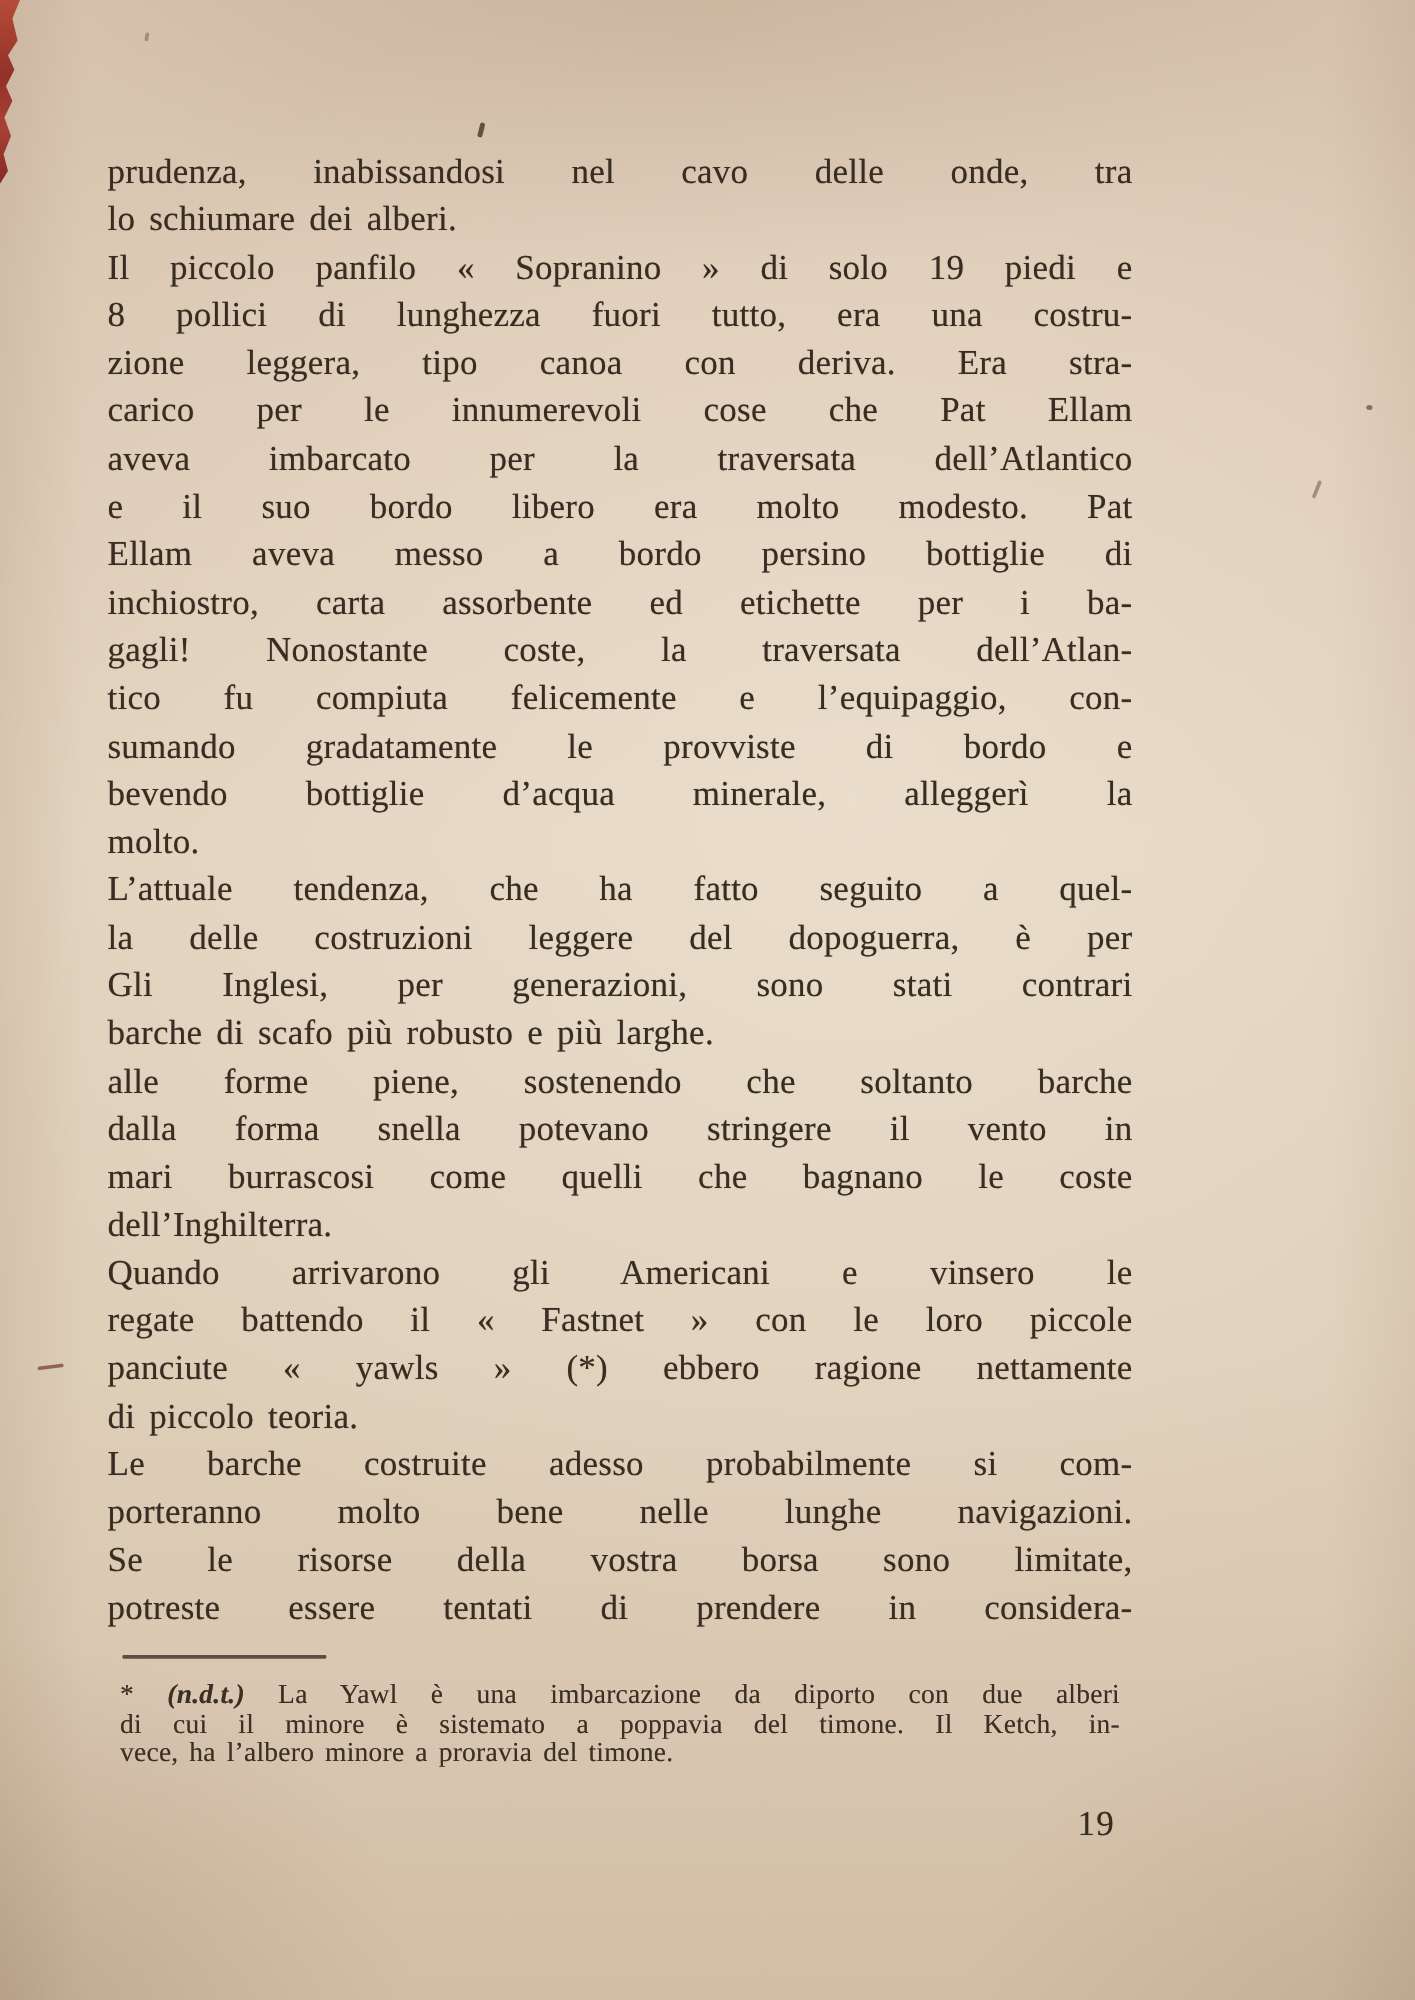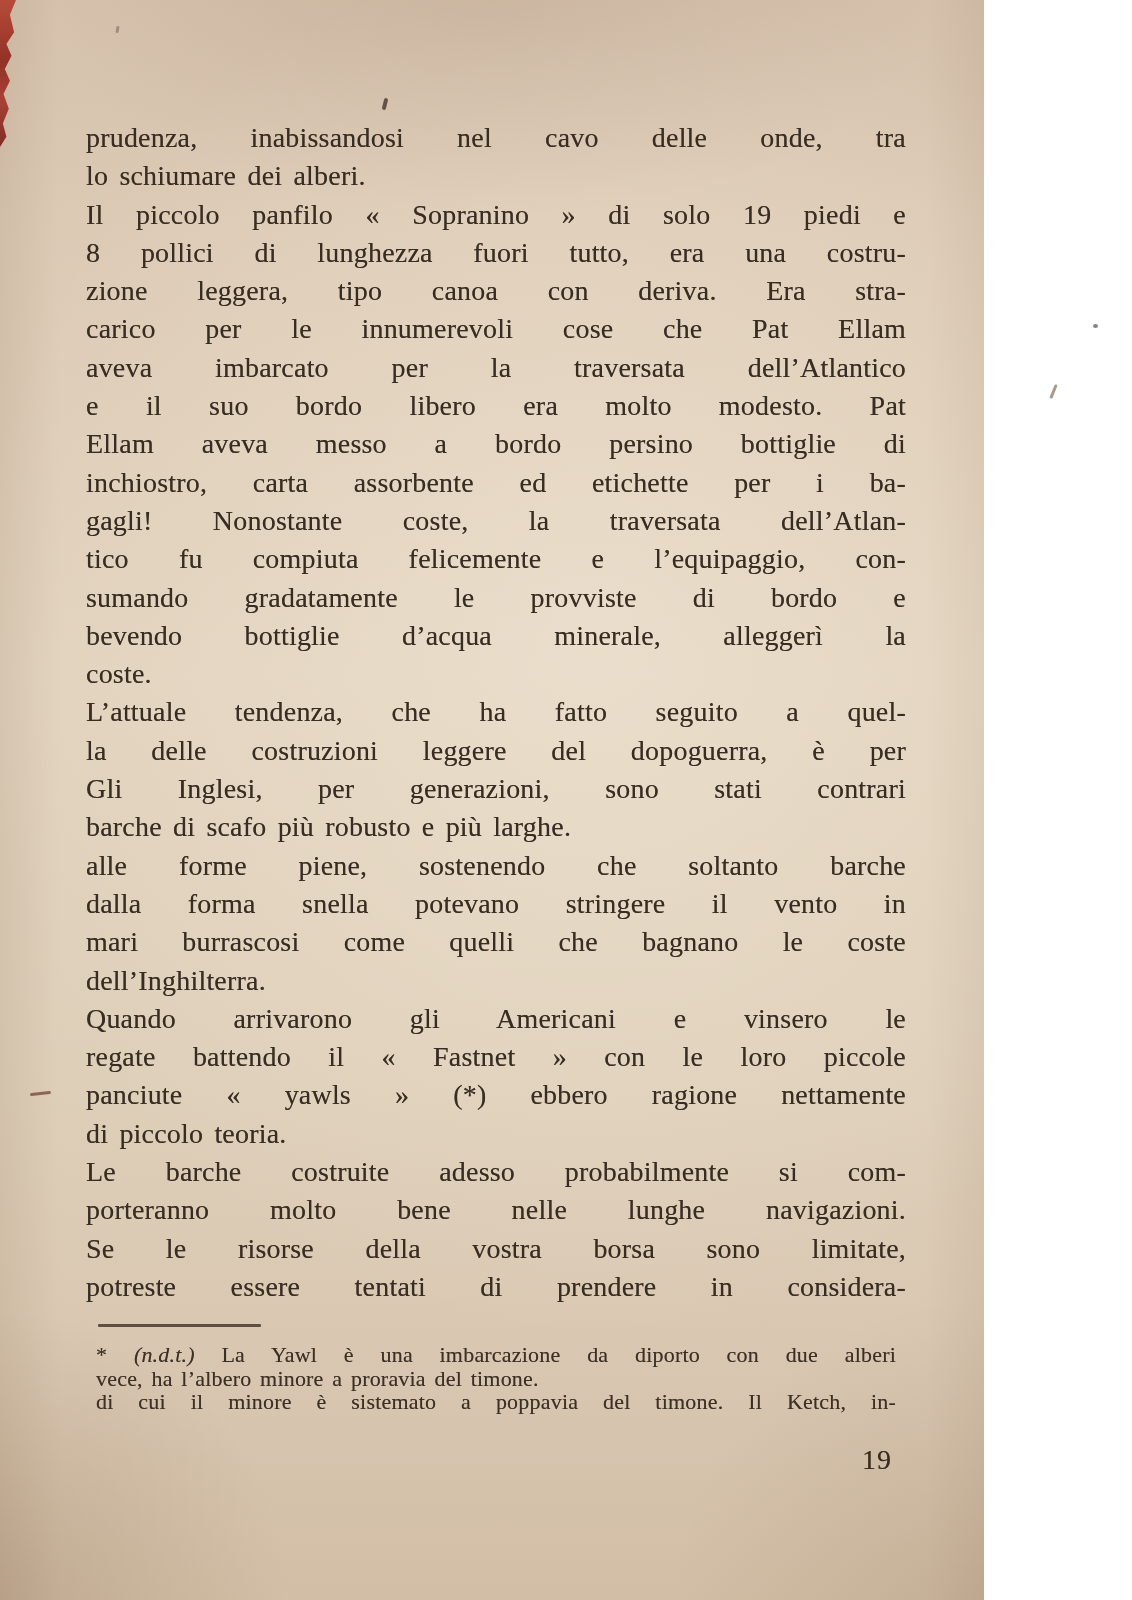--- a/index.html
+++ b/index.html
@@ -2,21 +2,21 @@
 <html lang="it"><head>
 <meta charset="utf-8">
 <style>
   html,body{margin:0;padding:0;}
   body{
     width:1132px;height:1600px;
     font-family:"Liberation Serif","DejaVu Serif",serif;
     overflow:hidden;
   }
   .page{
-    position:absolute;left:0;top:0;width:984px;height:1600px;
+    position:absolute;left:0;top:0;width:1132px;height:1600px;
     background:
       radial-gradient(115% 80% at 60% 40%, rgba(249,241,227,0.38) 0%, rgba(249,241,227,0) 55%),
       radial-gradient(42% 26% at 0% 100%, rgba(92,62,34,0.16) 0%, rgba(92,62,34,0) 70%),
       radial-gradient(46% 30% at 100% 102%, rgba(92,62,34,0.13) 0%, rgba(92,62,34,0) 70%),
       radial-gradient(60% 18% at 50% 0%, rgba(120,86,56,0.12) 0%, rgba(120,86,56,0) 75%),
       linear-gradient(90deg, rgba(110,78,46,0.10) 0%, rgba(110,78,46,0) 6%, rgba(110,78,46,0) 94%, rgba(110,78,46,0.08) 100%),
       linear-gradient(180deg,#d5c1ac 0%,#dccab5 14%,#e1d2bd 42%,#decfb9 68%,#d8c5af 88%,#d2bea6 100%);
   }
   .textblock{
     position:absolute;left:86px;top:119px;width:820px;
@@ -31,21 +31,21 @@
     position:absolute;left:98px;top:1324px;width:163px;height:3px;
     background:#473b2f;border-radius:1px;opacity:0.85;
   }
   .footnote{
     position:absolute;left:96px;top:1343px;width:800px;
     font-size:22px;line-height:23.6px;
     color:#3b3025;
     word-spacing:3px;letter-spacing:0.2px;
     text-shadow:0 0 0.5px rgba(59,48,37,0.5);
   }
-  .footnote .it{font-style:italic;}
+  .footnote .it{font-style:italic;font-weight:bold;}
   .pagenum{
     position:absolute;left:862px;top:1444px;
     font-size:28px;color:#362c20;letter-spacing:1px;
     text-shadow:0 0 0.6px rgba(54,44,32,0.55);
   }
   
   .red-mark{
     position:absolute;left:0;top:0;width:16px;height:147px;
     background:linear-gradient(175deg,#b5402f 0%,#8c231a 42%,#a5352a 68%,#771d15 100%);
     clip-path:polygon(0% 0%,100% 0%,62% 10%,88% 22%,40% 30%,72% 38%,30% 47%,62% 55%,22% 64%,55% 74%,18% 84%,40% 93%,0% 100%);
@@ -91,21 +91,21 @@
       <div class="line j">zione leggera, tipo canoa con deriva. Era stra-</div>
       <div class="line j">carico per le innumerevoli cose che Pat Ellam</div>
       <div class="line j">aveva imbarcato per la traversata dell’Atlantico</div>
       <div class="line j">e il suo bordo libero era molto modesto. Pat</div>
       <div class="line j">Ellam aveva messo a bordo persino bottiglie di</div>
       <div class="line j">inchiostro, carta assorbente ed etichette per i ba-</div>
       <div class="line j">gagli! Nonostante coste, la traversata dell’Atlan-</div>
       <div class="line j">tico fu compiuta felicemente e l’equipaggio, con-</div>
       <div class="line j">sumando gradatamente le provviste di bordo e</div>
       <div class="line j">bevendo bottiglie d’acqua minerale, alleggerì la</div>
-      <div class="line">coste.</div>
+      <div class="line">molto.</div>
       <div class="line j">L’attuale tendenza, che ha fatto seguito a quel-</div>
       <div class="line j">la delle costruzioni leggere del dopoguerra, è per</div>
       <div class="line j">Gli Inglesi, per generazioni, sono stati contrari</div>
       <div class="line">barche di scafo più robusto e più larghe.</div>
       <div class="line j">alle forme piene, sostenendo che soltanto barche</div>
       <div class="line j">dalla forma snella potevano stringere il vento in</div>
       <div class="line j">mari burrascosi come quelli che bagnano le coste</div>
       <div class="line">dell’Inghilterra.</div>
       <div class="line j">Quando arrivarono gli Americani e vinsero le</div>
       <div class="line j">regate battendo il « Fastnet » con le loro piccole</div>
@@ -113,18 +113,18 @@
       <div class="line">di piccolo teoria.</div>
       <div class="line j">Le barche costruite adesso probabilmente si com-</div>
       <div class="line j">porteranno molto bene nelle lunghe navigazioni.</div>
       <div class="line j">Se le risorse della vostra borsa sono limitate,</div>
       <div class="line j">potreste essere tentati di prendere in considera-</div>
     </main>
 
   <div class="fnrule"></div>
   <div class="footnote">
       <div class="line j"><span>*</span> <span class="it">(n.d.t.)</span> <span>La Yawl è una imbarcazione da diporto con due alberi</span></div>
+      <div class="line j">di cui il minore è sistemato a poppavia del timone. Il Ketch, in-</div>
       <div class="line">vece, ha l’albero minore a proravia del timone.</div>
-      <div class="line j">di cui il minore è sistemato a poppavia del timone. Il Ketch, in-</div>
     </div>
 
   <div class="pagenum">19</div>
 </div>
 
 </body></html>

